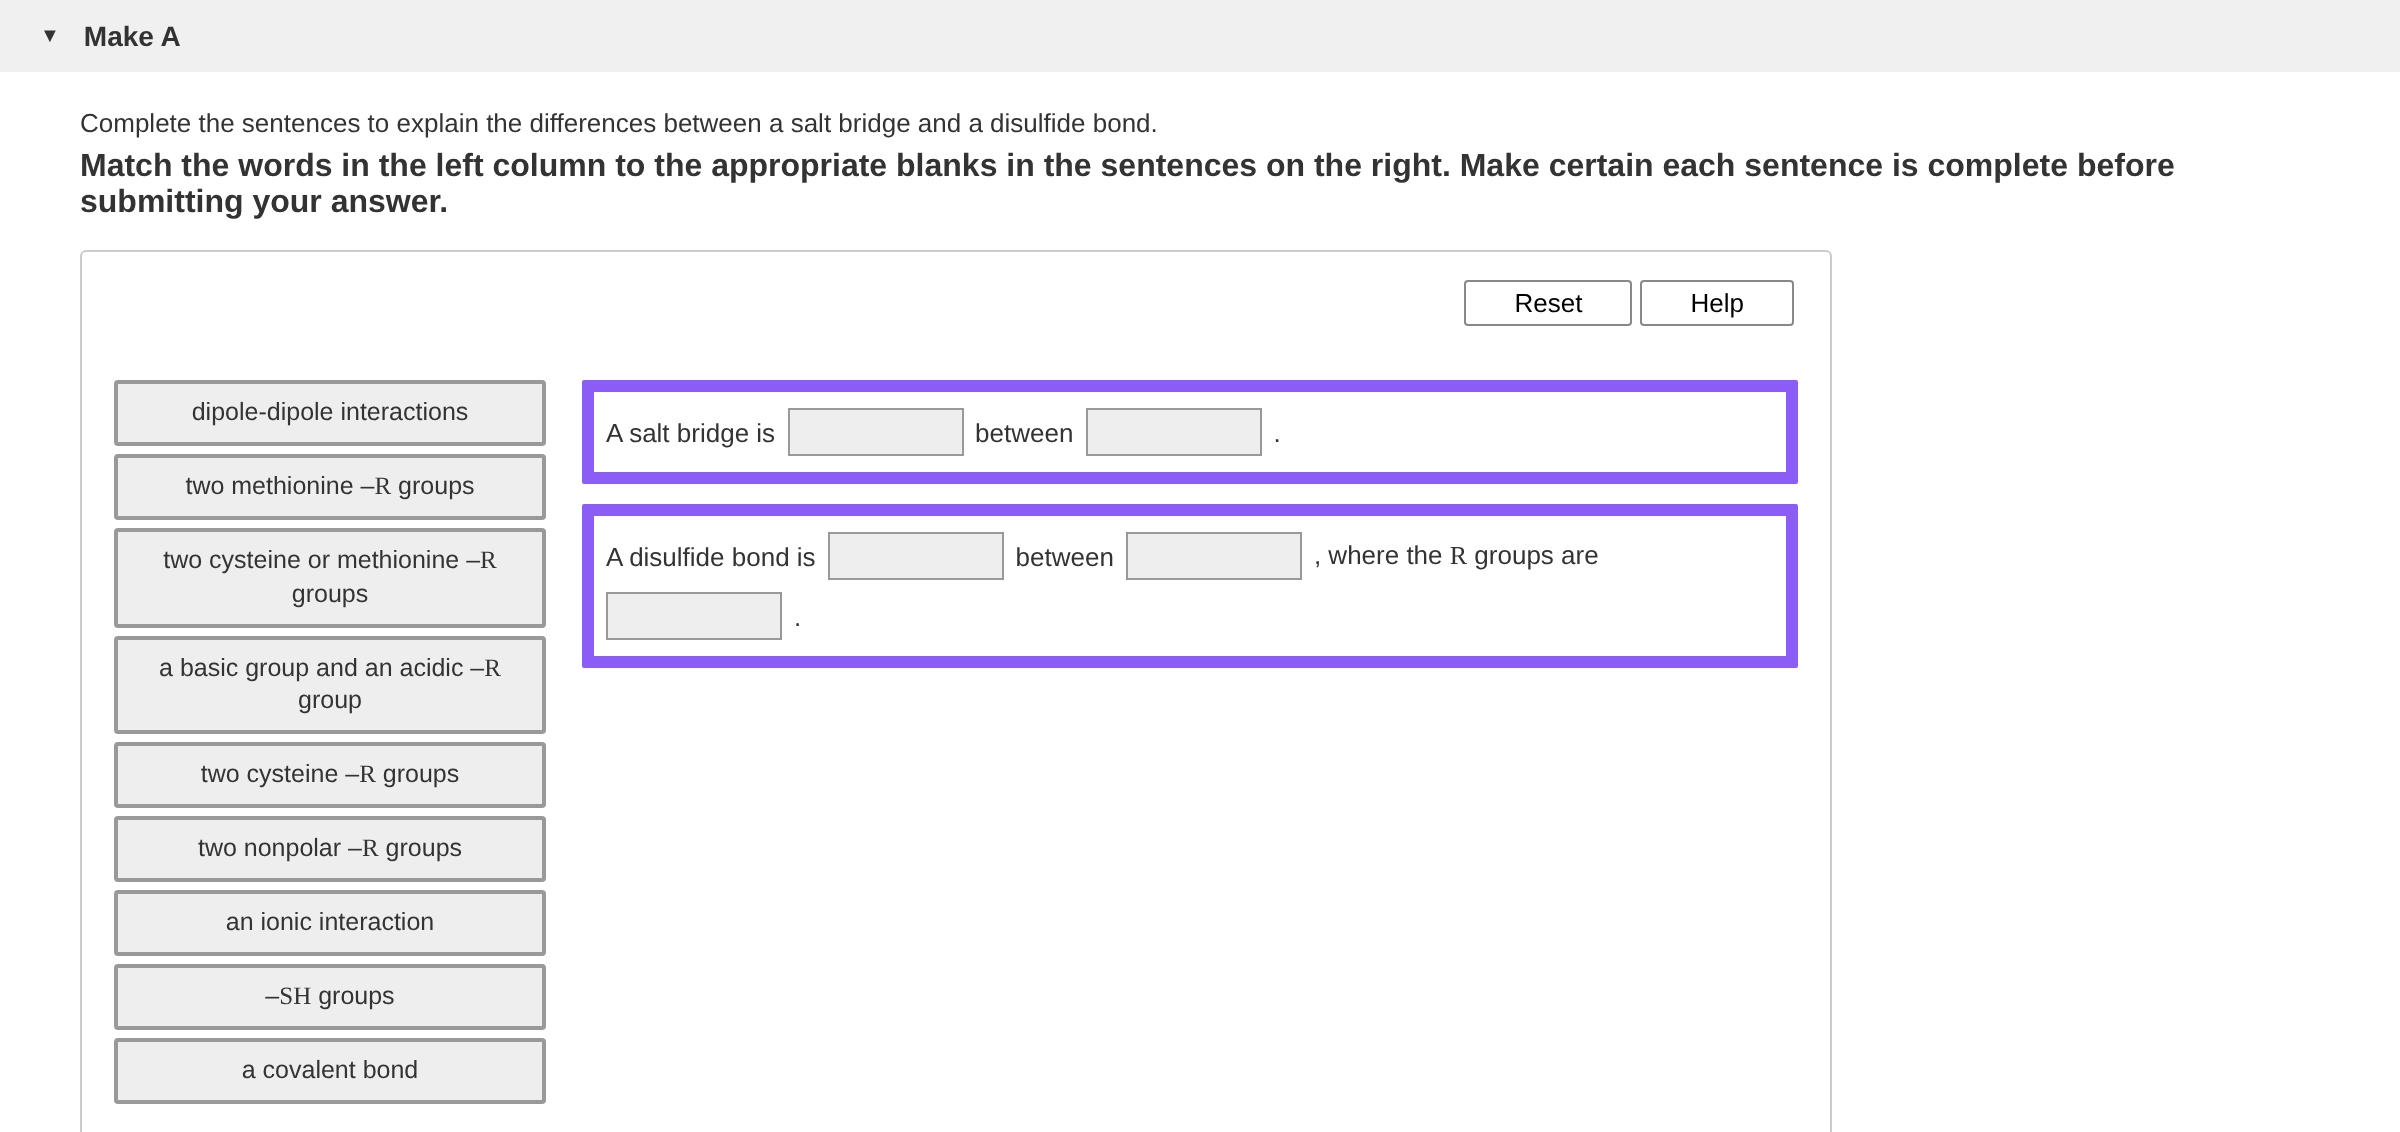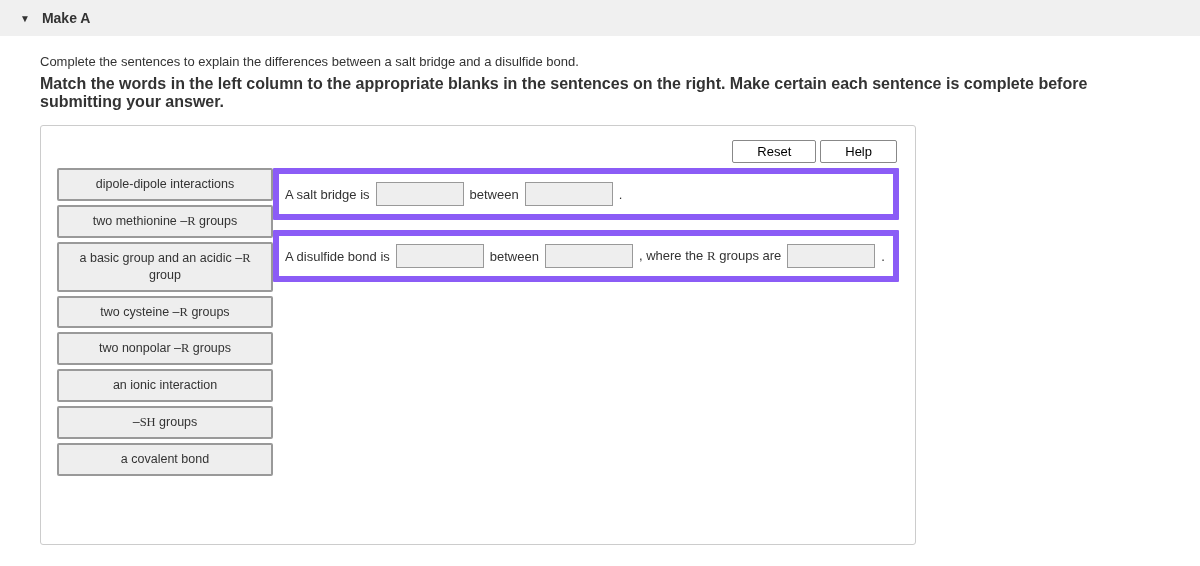--- a/index.html
+++ b/index.html
@@ -55,21 +55,22 @@
   .btn {
     border: 1px solid #888;
     background: #fff;
     padding: 3px 24px;
     font-size: 13px;
     border-radius: 2px;
     cursor: pointer;
   }
   .main-area {
     display: flex;
-    margin-top: 26px;
+    gap: 18px;
+    margin-top: 48px;
   }
   .word-bank {
     display: flex;
     flex-direction: column;
     gap: 4px;
     width: 216px;
   }
   .draggable {
     border: 2px solid #999;
     background: #eee;
@@ -124,20 +125,21 @@
     <div class="top-buttons">
       <button class="btn">Reset</button>
       <button class="btn">Help</button>
     </div>
 
     <div class="main-area">
 
       <div class="word-bank">
         <div class="draggable"><span>dipole-dipole interactions</span></div>
         <div class="draggable"><span>two methionine –<span class="rfont">R</span> groups</span></div>
+        <div class="draggable"><span>two cysteine or methionine –<span class="rfont">R</span> groups</span></div>
         <div class="draggable"><span>a basic group and an acidic –<span class="rfont">R</span> group</span></div>
         <div class="draggable"><span>two cysteine –<span class="rfont">R</span> groups</span></div>
         <div class="draggable"><span>two nonpolar –<span class="rfont">R</span> groups</span></div>
         <div class="draggable"><span>an ionic interaction</span></div>
         <div class="draggable"><span>–<span class="rfont">SH</span> groups</span></div>
         <div class="draggable"><span>a covalent bond</span></div>
       </div>
 
       <div class="sentences">
 

